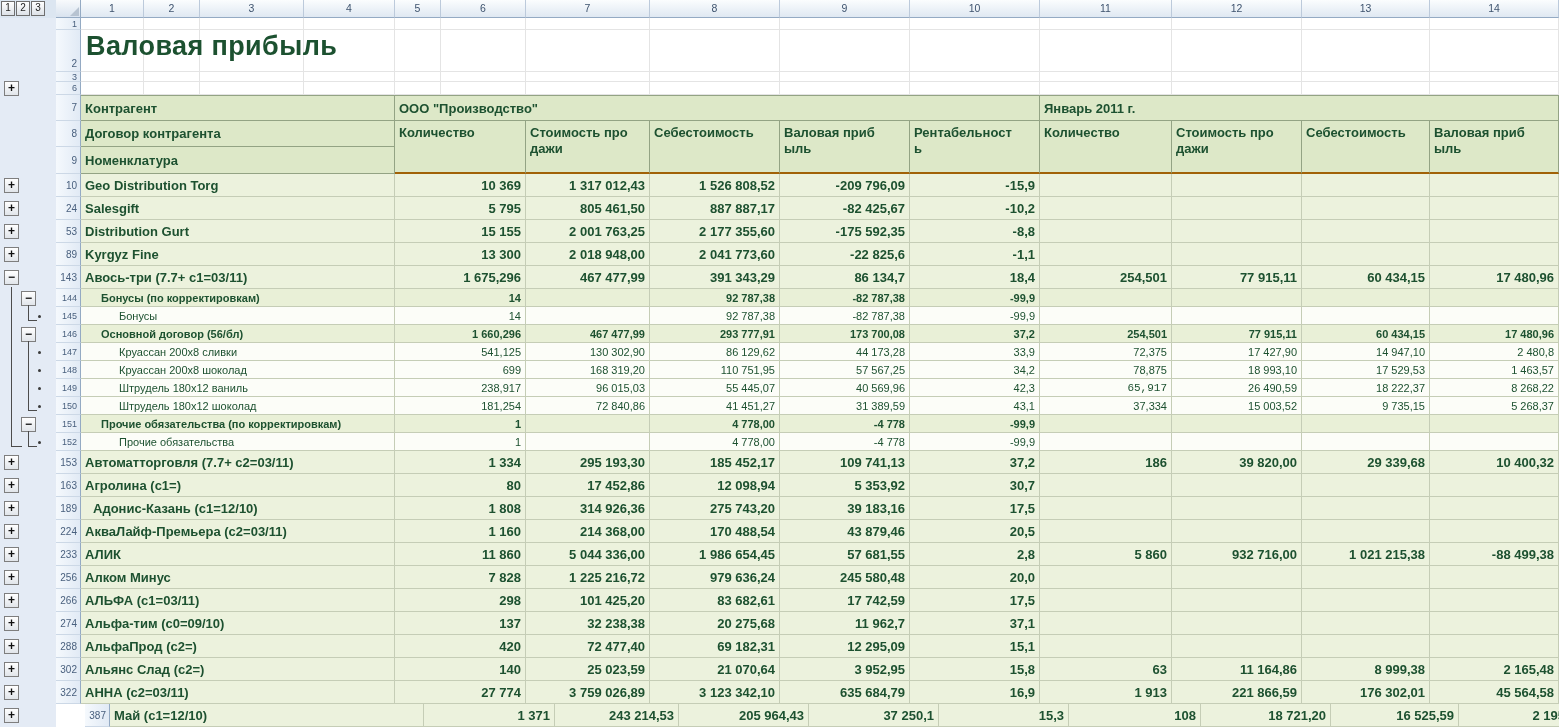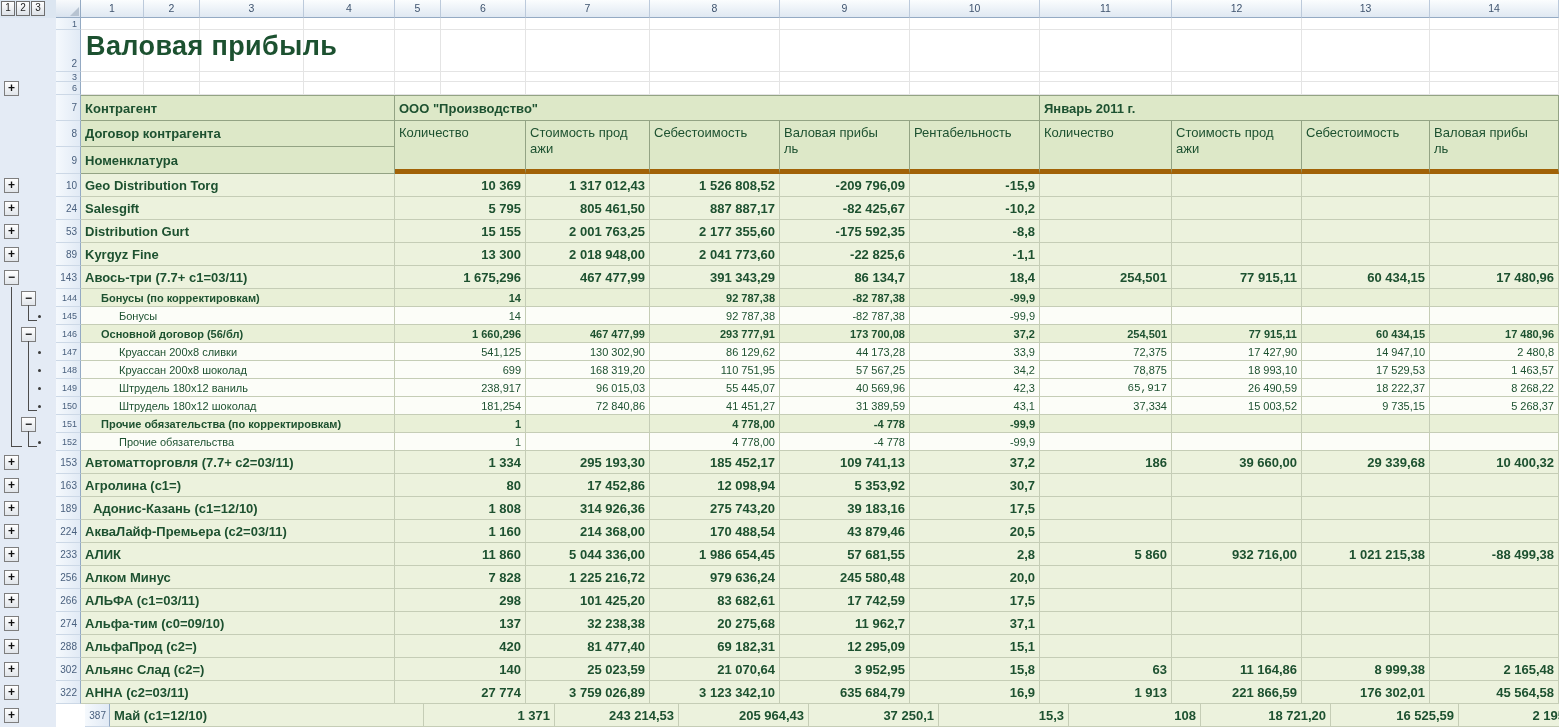--- a/index.html
+++ b/index.html
@@ -40,22 +40,22 @@
   .rhcol .rh{width:25px;}
   .bc{flex:none;border-right:1px solid #e4e4e4;border-bottom:1px solid #e4e4e4;background:#fff;}
   .titlewrap{position:relative;display:flex;flex:1;}
   .title{position:absolute;left:5px;top:1px;font-size:27px;font-weight:700;color:#1c5130;
          letter-spacing:.4px;white-space:nowrap;}
   .h7{background:#dde8c8;border-top:1px solid #93a384;border-right:1px solid #93a384;
       border-bottom:1px solid #93a384;color:#1d5130;font-weight:700;font-size:13px;
       flex:none;display:flex;align-items:center;padding-left:4px;}
   .h89l{background:#dde8c8;border-right:1px solid #93a384;border-bottom:1px solid #93a384;
       color:#1d5130;font-weight:700;font-size:13px;display:flex;align-items:center;padding-left:4px;}
-  .h89c{background:#dde8c8;border-right:1px solid #93a384;border-bottom:5px solid #a16207;
-      color:#1d5130;font-weight:400;font-size:13px;flex:none;padding:4px 0 0 4px;}
+  .h89c{background:#dde8c8;border-right:1px solid #93a384;border-bottom:2px solid #a16207;
+      color:#1d5130;font-weight:700;font-size:13px;flex:none;padding:4px 0 0 4px;}
   .h89c span{display:block;max-width:100px;word-break:break-all;line-height:16px;}
   .cell{flex:none;border-right:1px solid #c5cdb6;border-bottom:1px solid #c5cdb6;
         color:#1d5130;display:flex;align-items:center;overflow:hidden;}
   .num{justify-content:flex-end;padding-right:4px;white-space:nowrap;}
   .namec{white-space:nowrap;}
   .L0 .cell{background:#ecf2dd;font-size:13px;font-weight:700;}
   .L1 .cell{background:#e9f0d7;font-size:11px;font-weight:700;}
   .L2 .cell{background:#fcfdf8;font-size:11px;font-weight:400;}
 </style>
 </head>
@@ -422,21 +422,21 @@
       </div>
       <div class="row L0" style="height: 23px;">
         <div class="rh">153</div>
         <div class="cell namec" style="width: 314px; padding-left: 4px;">Автоматторговля (7.7+ с2=03/11)</div>
         <div class="cell num" style="width: 131px;">1 334</div>
         <div class="cell num" style="width: 124px;">295 193,30</div>
         <div class="cell num" style="width: 130px;">185 452,17</div>
         <div class="cell num" style="width: 130px;">109 741,13</div>
         <div class="cell num" style="width: 130px;">37,2</div>
         <div class="cell num" style="width: 132px;">186</div>
-        <div class="cell num" style="width: 130px;">39 660,00</div>
+        <div class="cell num" style="width: 130px;">39 820,00</div>
         <div class="cell num" style="width: 128px;">29 339,68</div>
         <div class="cell num" style="width: 129px;">10 400,32</div>
       </div>
       <div class="row L0" style="height: 23px;">
         <div class="rh">163</div>
         <div class="cell namec" style="width: 314px; padding-left: 4px;">Агролина (с1=)</div>
         <div class="cell num" style="width: 131px;">80</div>
         <div class="cell num" style="width: 124px;">17 452,86</div>
         <div class="cell num" style="width: 130px;">12 098,94</div>
         <div class="cell num" style="width: 130px;">5 353,92</div>
@@ -521,21 +521,21 @@
         <div class="cell num" style="width: 130px;">37,1</div>
         <div class="cell num" style="width: 132px;"></div>
         <div class="cell num" style="width: 130px;"></div>
         <div class="cell num" style="width: 128px;"></div>
         <div class="cell num" style="width: 129px;"></div>
       </div>
       <div class="row L0" style="height: 23px;">
         <div class="rh">288</div>
         <div class="cell namec" style="width: 314px; padding-left: 4px;">АльфаПрод (с2=)</div>
         <div class="cell num" style="width: 131px;">420</div>
-        <div class="cell num" style="width: 124px;">81 477,40</div>
+        <div class="cell num" style="width: 124px;">72 477,40</div>
         <div class="cell num" style="width: 130px;">69 182,31</div>
         <div class="cell num" style="width: 130px;">12 295,09</div>
         <div class="cell num" style="width: 130px;">15,1</div>
         <div class="cell num" style="width: 132px;"></div>
         <div class="cell num" style="width: 130px;"></div>
         <div class="cell num" style="width: 128px;"></div>
         <div class="cell num" style="width: 129px;"></div>
       </div>
       <div class="row L0" style="height: 23px;">
         <div class="rh">302</div>

